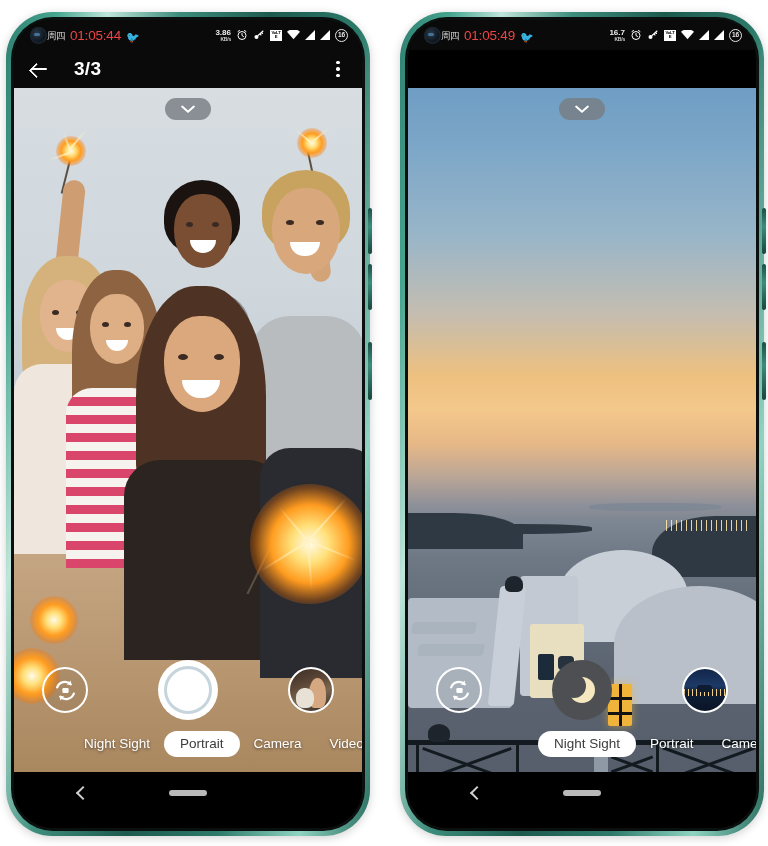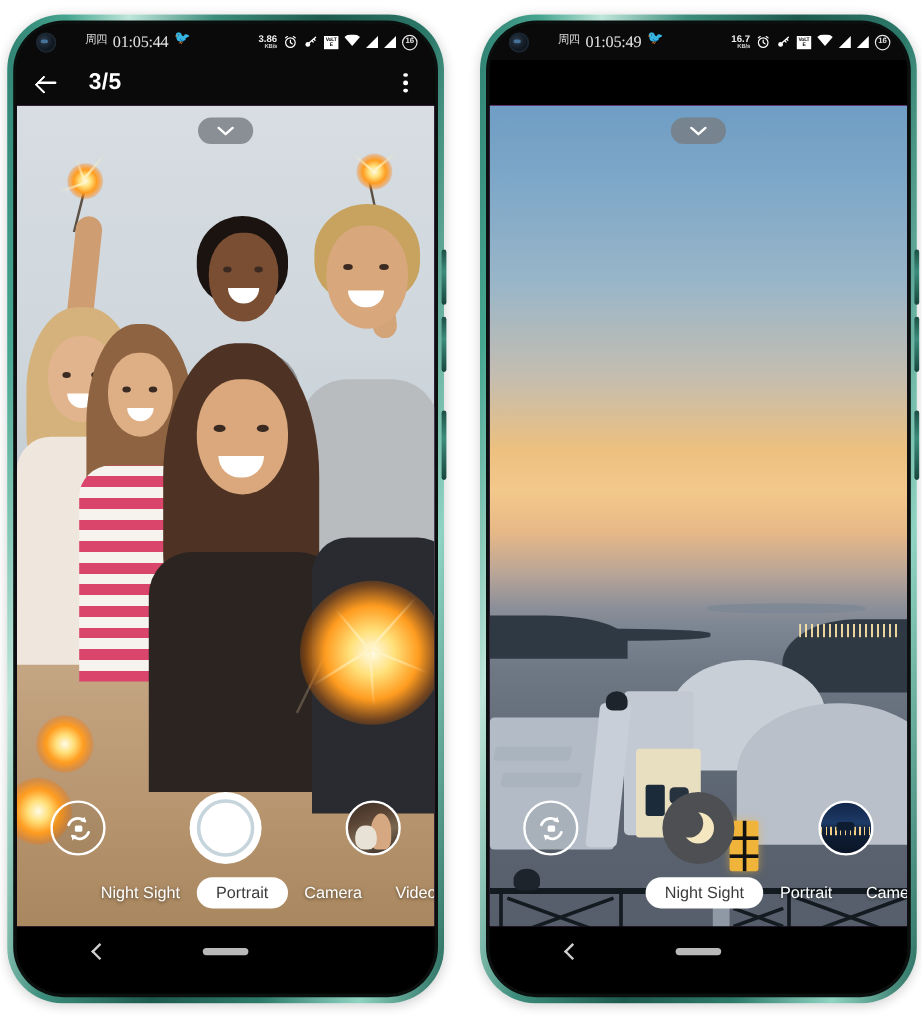--- a/index.html
+++ b/index.html
@@ -74,26 +74,25 @@
     flex: 0 0 auto;
     position: relative;
   }
   .punchhole::after{
     content:"";
     position:absolute; left:4px; top:6px;
     width:6px;height:3px;border-radius:2px;
     background:#4a7ea8; opacity:.85;
   }
   .st-left {
-    display: flex; align-items: flex-start; gap: 5px;
-    margin-left: 24px;
-    font-family: Liberation Serif, serif;
+    display: flex; align-items: flex-end; gap: 5px;
+    margin-left: 0;
   }
   .st-day { font-size: 9.5px; letter-spacing:-.5px; color:#dedede; }
-  .st-time { font-size: 13.5px; letter-spacing:-.2px; color:#e5e5e5; }
+  .st-time { font-size: 13.5px; letter-spacing:-.2px; color:#ef4444; }
   .st-bird { font-size: 11px; line-height: 1; }
   .st-spacer { flex: 1 1 auto; }
   .st-right { display: flex; align-items: center; gap: 5px; }
 
   .netspeed { text-align: right; line-height: 1; }
   .netspeed .n { font-size: 8px; font-weight: bold; display:block; color:#efefef; }
   .netspeed .u { font-size: 5px; font-weight: bold; display:block; color:#cfcfcf; letter-spacing:-.2px;}
 
   .ic { display:block; }
   .wifi-ic { width: 13px; height: 10px; }
@@ -145,21 +144,21 @@
   .appbar-spacer{ flex:1 1 auto; }
   .kebab { width:20px; display:flex; flex-direction:column; align-items:center; gap:3px; cursor:pointer;}
   .kebab i { width:3.4px;height:3.4px;border-radius:50%;background:#fff; display:block;}
 
   
   .viewfinder {
     position: absolute;
     left: 0; right: 0;
     top: 68px; bottom: 56px;
     overflow: hidden;
-    background: #d946ef;
+    background: #0c4a6e;
   }
 
   
   .scene-selfie { position:absolute; inset:0; background:linear-gradient(180deg,#d7dde1 0%, #cfd7dd 30%, #c3cdd4 46%, #b9c4cc 52%, #d9cfc2 60%, #caa98c 72%, #c9a888 100%); }
   .sea { position:absolute; left:0; right:0; top:44%; height:10%; background:linear-gradient(180deg,#9fb3bf,#b7c3c8); opacity:.9;}
   .sand2 { position:absolute; left:0; right:0; top:54%; bottom:0; background:linear-gradient(180deg,#cdb193 0%, #c2a27e 40%, #a9875f 100%); }
 
   .person { position:absolute; }
   .hair { position:absolute; border-radius:50% 50% 46% 46%; }
   .face { position:absolute; border-radius:48% 48% 52% 52%; }
@@ -369,21 +368,21 @@
                 </svg>
             </span>
             <span class="sig"></span>
             <span class="sig"></span>
             <span class="battery-ic">16</span>
           </div>
         </div>
 
         <div class="appbar">
           <div class="back-arrow"></div>
-          <div class="appbar-title">3/5</div>
+          <div class="appbar-title">3/3</div>
           <div class="appbar-spacer"></div>
           <div class="kebab">
               <i></i>
               <i></i>
               <i></i>
             </div>
         </div>
 
         <div class="viewfinder">
           <div class="scene-selfie">

